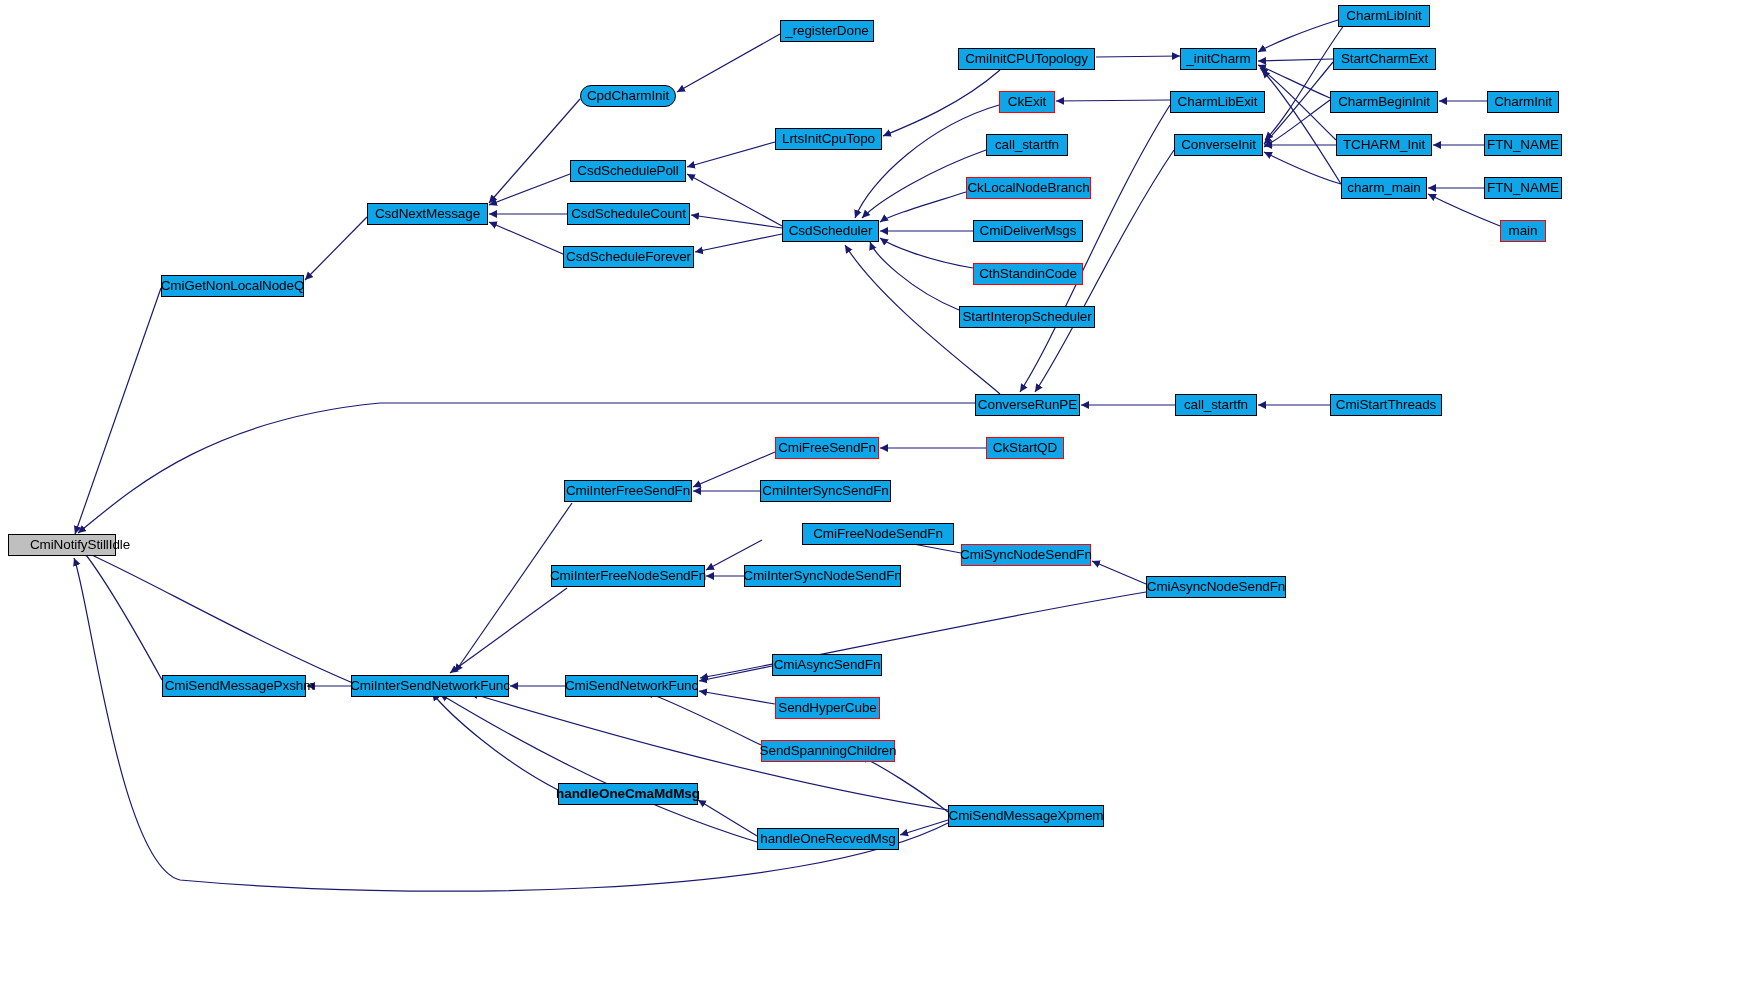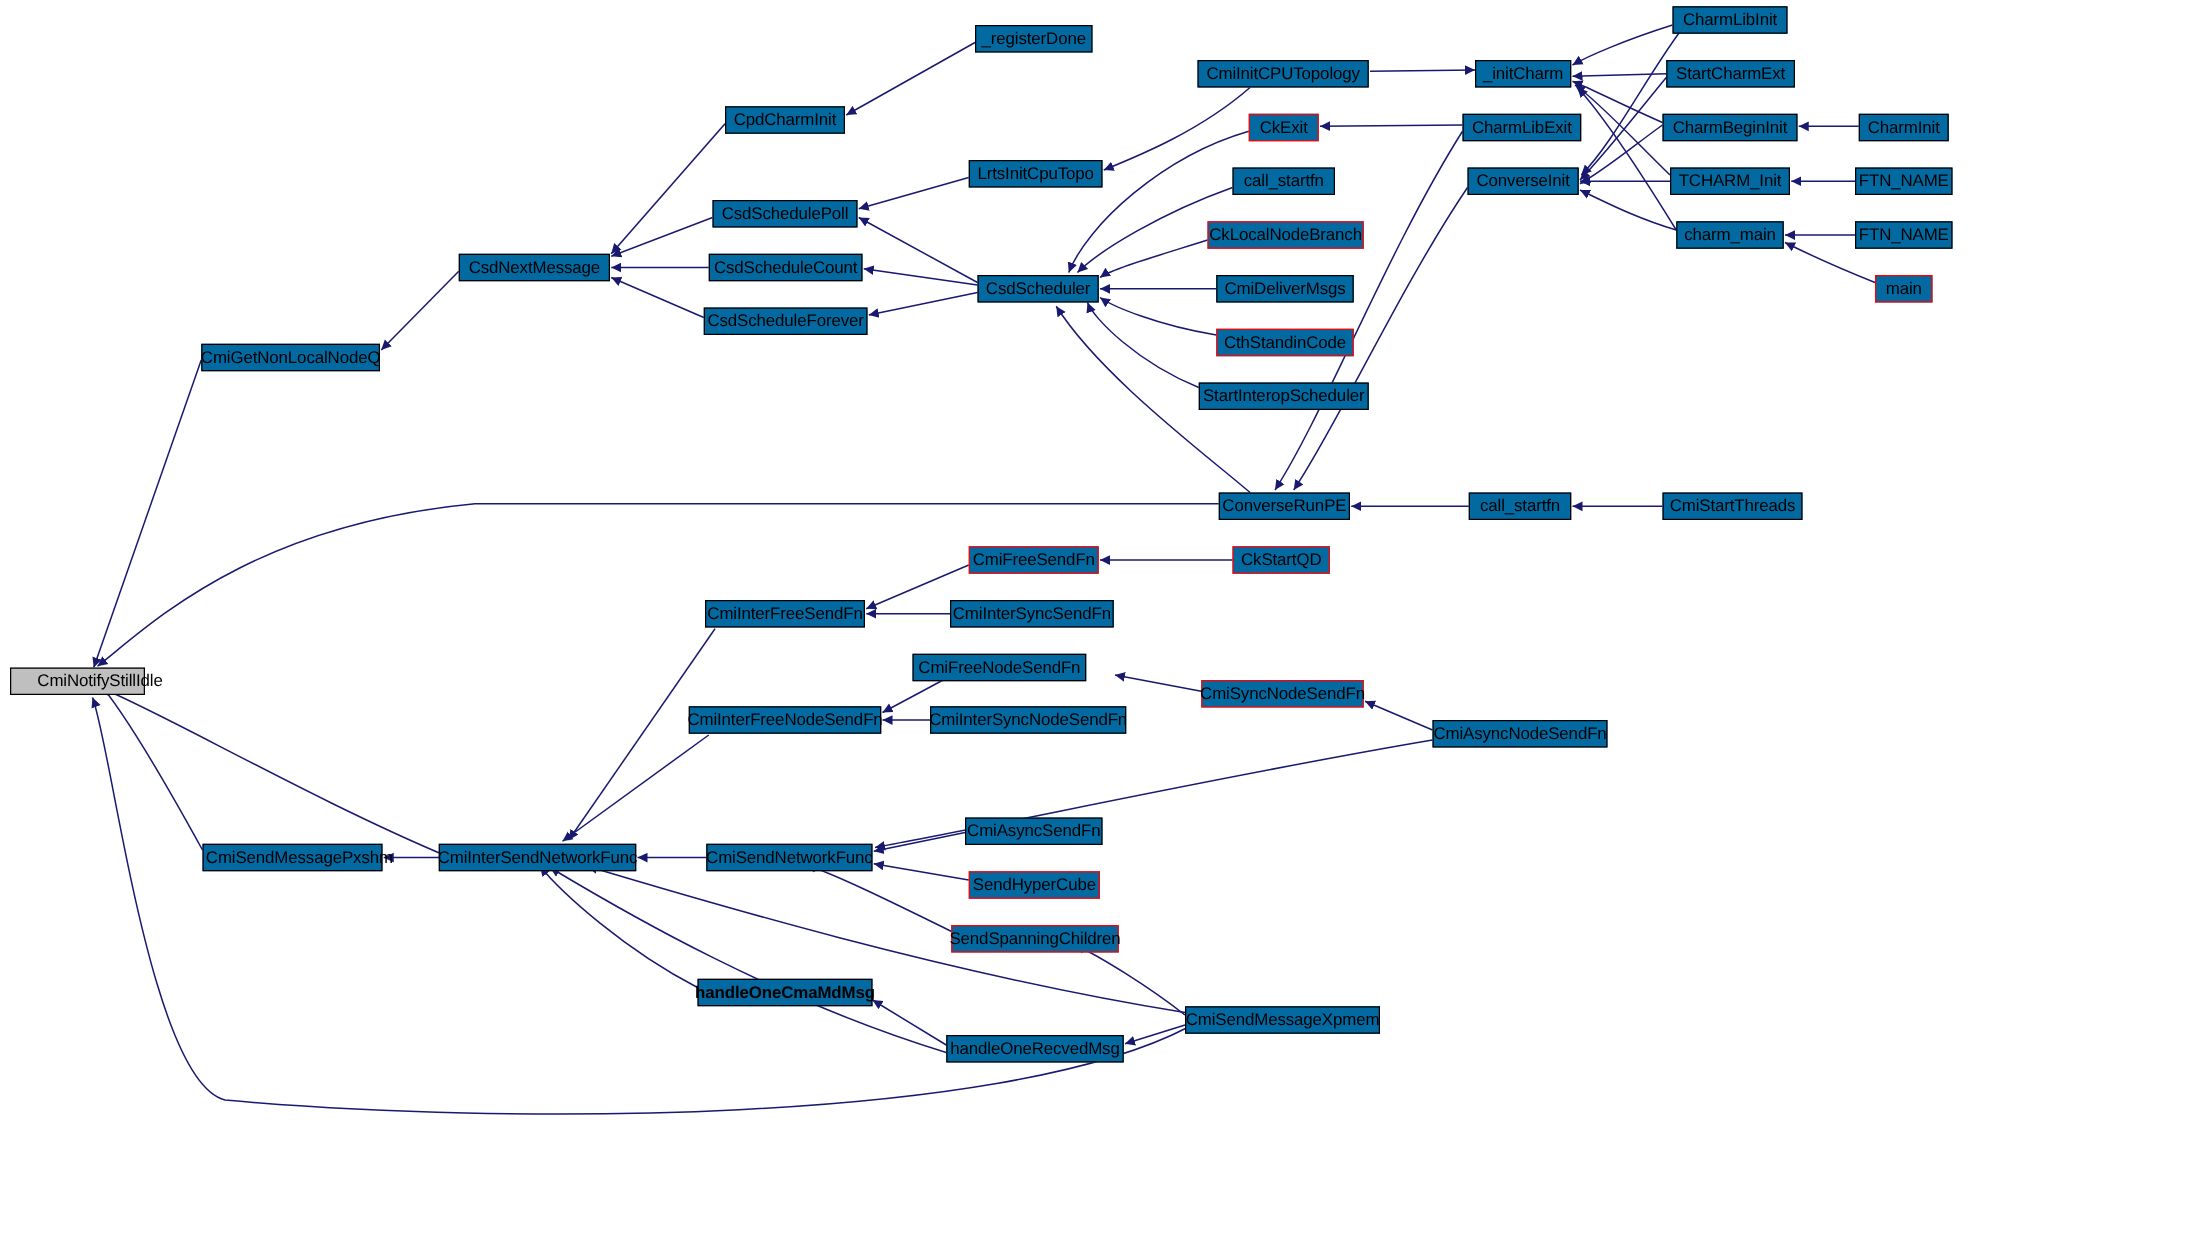--- a/index.html
+++ b/index.html
@@ -21,21 +21,21 @@
     left: 0;
     top: 0;
     width: 1755px;
     height: 996px;
     pointer-events: none;
   }
   .node {
     position: absolute;
     box-sizing: border-box;
     border: 1px solid #000000;
-    background: #0369a1;
+    background: #0ea5e9;
     color: #000000;
     font-size: 13.5px;
     line-height: 1;
     display: flex;
     align-items: center;
     justify-content: center;
     white-space: nowrap;
     letter-spacing: -0.1px;
     z-index: 5;
   }
@@ -121,21 +121,21 @@
         <path d="M 757 842 C 620 800 500 730 440 694" fill="none" stroke="#191970" stroke-width="1.2" marker-end="url(#arrowhead)"></path>
         <path d="M 162 680 C 140 640 100 570 78 545" fill="none" stroke="#191970" stroke-width="1.2" marker-end="url(#arrowhead)"></path>
         <path d="M 360 686 C 250 640 130 570 80 550" fill="none" stroke="#191970" stroke-width="1.2" marker-end="url(#arrowhead)"></path>
         <path d="M 950 822 C 800 900 400 900 180 880 C 120 865 90 600 74 558" fill="none" stroke="#191970" stroke-width="1.2" marker-end="url(#arrowhead)"></path>
       </g>
   </svg>
   <div id="nodes-group">
       <div class="node current" style="left: 8px; top: 534px; width: 108px; height: 22px; padding-left: 36px;">CmiNotifyStillIdle</div>
       <div class="node" style="left: 161px; top: 275px; width: 143px; height: 22px;">CmiGetNonLocalNodeQ</div>
       <div class="node" style="left: 367px; top: 203px; width: 121px; height: 22px;">CsdNextMessage</div>
-      <div class="node" style="left: 580px; top: 85px; width: 96px; height: 22px;">CpdCharmInit</div>
+      <div class="node" style="left: 580px; top: 85px; width: 96px; height: 22px; border-radius: 11px;">CpdCharmInit</div>
       <div class="node" style="left: 570px; top: 160px; width: 116px; height: 22px;">CsdSchedulePoll</div>
       <div class="node" style="left: 567px; top: 203px; width: 123px; height: 22px;">CsdScheduleCount</div>
       <div class="node" style="left: 563px; top: 246px; width: 131px; height: 22px;">CsdScheduleForever</div>
       <div class="node" style="left: 780px; top: 20px; width: 94px; height: 22px;">_registerDone</div>
       <div class="node" style="left: 775px; top: 128px; width: 107px; height: 22px;">LrtsInitCpuTopo</div>
       <div class="node" style="left: 782px; top: 220px; width: 97px; height: 22px;">CsdScheduler</div>
       <div class="node" style="left: 958px; top: 48px; width: 137px; height: 22px;">CmiInitCPUTopology</div>
       <div class="node red" style="left: 999px; top: 91px; width: 56px; height: 22px;">CkExit</div>
       <div class="node" style="left: 986px; top: 134px; width: 82px; height: 22px;">call_startfn</div>
       <div class="node red" style="left: 966px; top: 177px; width: 125px; height: 22px;">CkLocalNodeBranch</div>
@@ -154,21 +154,21 @@
       <div class="node" style="left: 1336px; top: 134px; width: 96px; height: 22px;">TCHARM_Init</div>
       <div class="node" style="left: 1341px; top: 177px; width: 86px; height: 22px;">charm_main</div>
       <div class="node" style="left: 1487px; top: 91px; width: 72px; height: 22px;">CharmInit</div>
       <div class="node" style="left: 1484px; top: 134px; width: 78px; height: 22px;">FTN_NAME</div>
       <div class="node" style="left: 1484px; top: 177px; width: 78px; height: 22px;">FTN_NAME</div>
       <div class="node red" style="left: 1500px; top: 220px; width: 46px; height: 22px;">main</div>
       <div class="node red" style="left: 775px; top: 437px; width: 104px; height: 22px;">CmiFreeSendFn</div>
       <div class="node red" style="left: 986px; top: 437px; width: 78px; height: 22px;">CkStartQD</div>
       <div class="node" style="left: 564px; top: 480px; width: 128px; height: 22px;">CmiInterFreeSendFn</div>
       <div class="node" style="left: 760px; top: 480px; width: 131px; height: 22px;">CmiInterSyncSendFn</div>
-      <div class="node" style="left: 730px; top: 523px; width: 139px; height: 22px;">CmiFreeNodeSendFn</div>
+      <div class="node" style="left: 802px; top: 523px; width: 152px; height: 22px;">CmiFreeNodeSendFn</div>
       <div class="node red" style="left: 961px; top: 544px; width: 130px; height: 22px;">CmiSyncNodeSendFn</div>
       <div class="node" style="left: 551px; top: 565px; width: 154px; height: 22px;">CmiInterFreeNodeSendFn</div>
       <div class="node" style="left: 744px; top: 565px; width: 157px; height: 22px; text-align: right;">CmiInterSyncNodeSendFn</div>
       <div class="node" style="left: 1146px; top: 576px; width: 140px; height: 22px;">CmiAsyncNodeSendFn</div>
       <div class="node" style="left: 162px; top: 675px; width: 144px; height: 22px; padding-left: 11px;">CmiSendMessagePxshm</div>
       <div class="node" style="left: 351px; top: 675px; width: 158px; height: 22px;">CmiInterSendNetworkFunc</div>
       <div class="node" style="left: 565px; top: 675px; width: 133px; height: 22px;">CmiSendNetworkFunc</div>
       <div class="node" style="left: 772px; top: 654px; width: 110px; height: 22px;">CmiAsyncSendFn</div>
       <div class="node red" style="left: 775px; top: 697px; width: 105px; height: 22px;">SendHyperCube</div>
       <div class="node red" style="left: 761px; top: 740px; width: 134px; height: 22px;">SendSpanningChildren</div>

